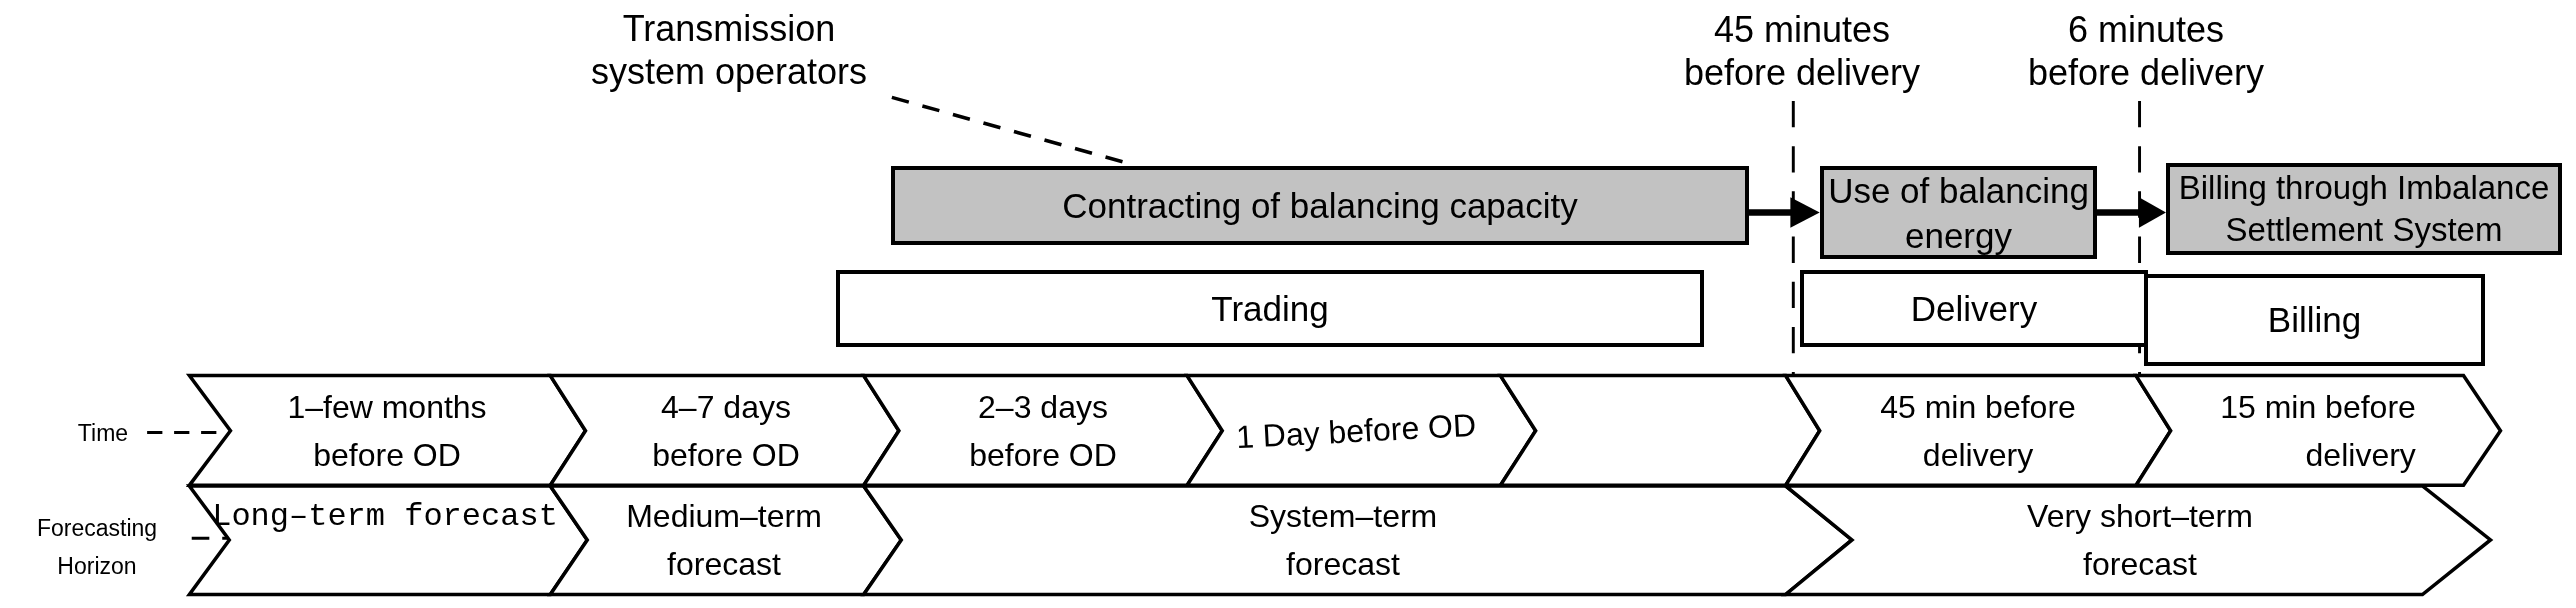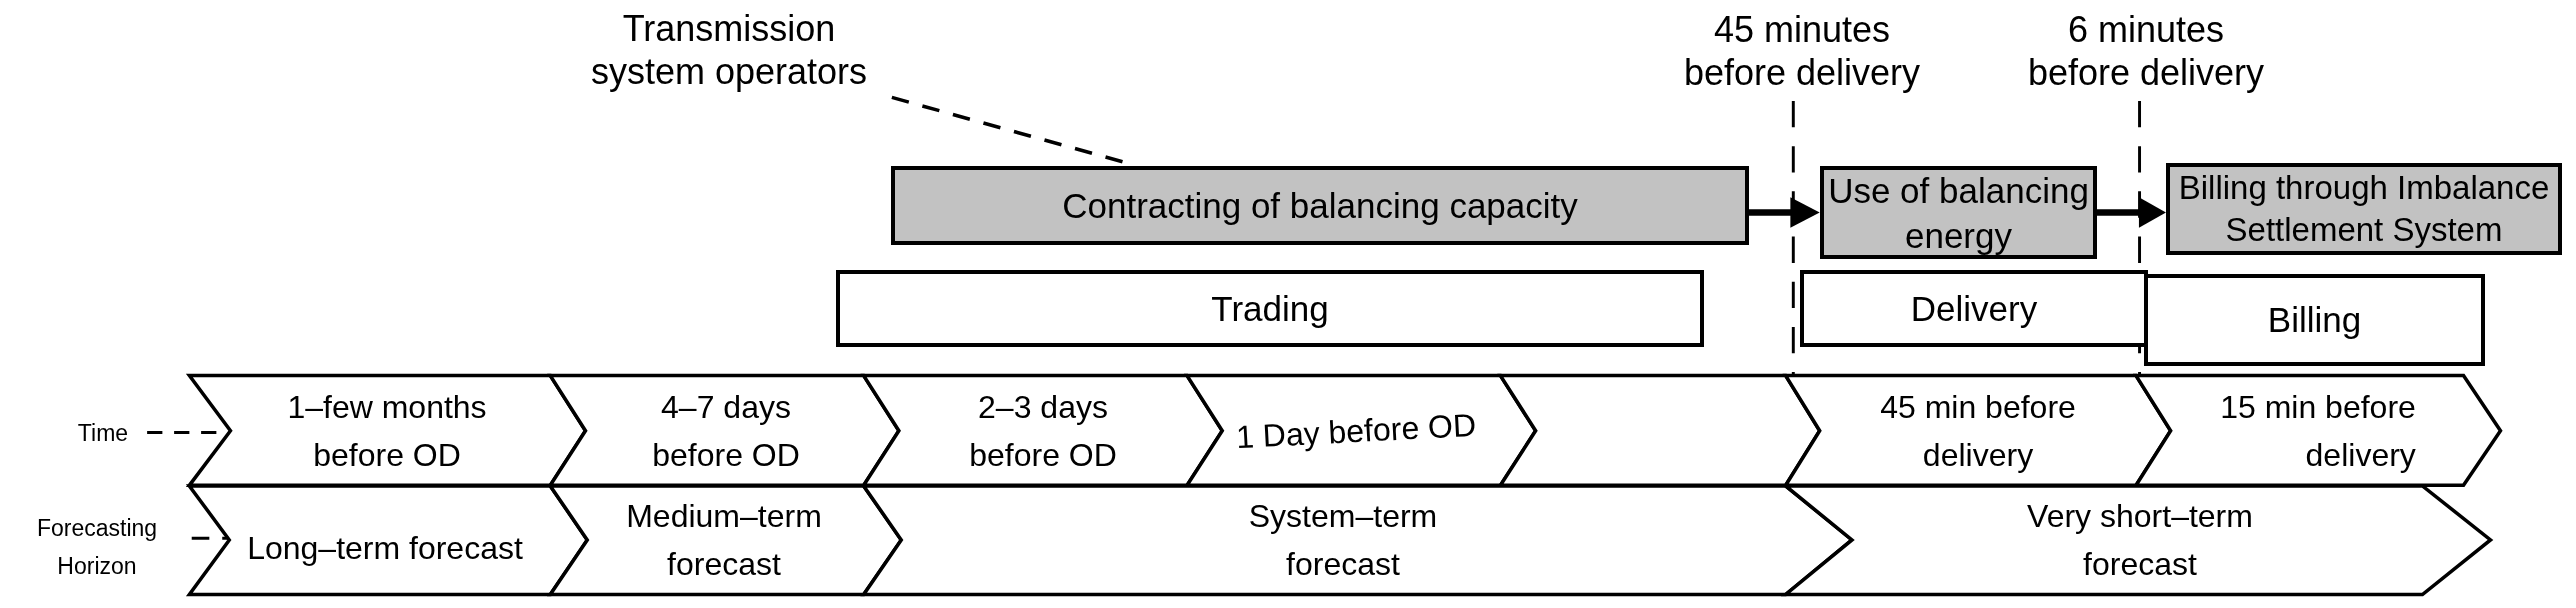--- a/index.html
+++ b/index.html
@@ -97,21 +97,21 @@
   <div class="lbl chev-lbl centered" style="left:726px;top:431px;">4–7 days
 before OD</div>
   <div class="lbl chev-lbl centered" style="left:1043px;top:431px;">2–3 days
 before OD</div>
   <div class="lbl chev-lbl tilted" style="left:1356px;top:431px;">1 Day before OD</div>
   <div class="lbl chev-lbl centered" style="left:1978px;top:431px;">45 min before
 delivery</div>
   <div class="lbl chev-lbl centered" style="left:2318px;top:431px;text-align:right;">15 min before
 delivery</div>
 
-  <div class="lbl chev-lbl centered" style="left:385px;top:548px;">Long–term forecast</div>
+  <div class="lbl chev-lbl centered" style="left:385px;top:517px;font-family:Liberation Mono, monospace;">Long–term forecast</div>
   <div class="lbl chev-lbl centered" style="left:724px;top:540px;">Medium–term
 forecast</div>
   <div class="lbl chev-lbl centered" style="left:1343px;top:540px;">System–term
 forecast</div>
   <div class="lbl chev-lbl centered" style="left:2140px;top:540px;">Very short–term
 forecast</div>
 
 </div>
 
 

